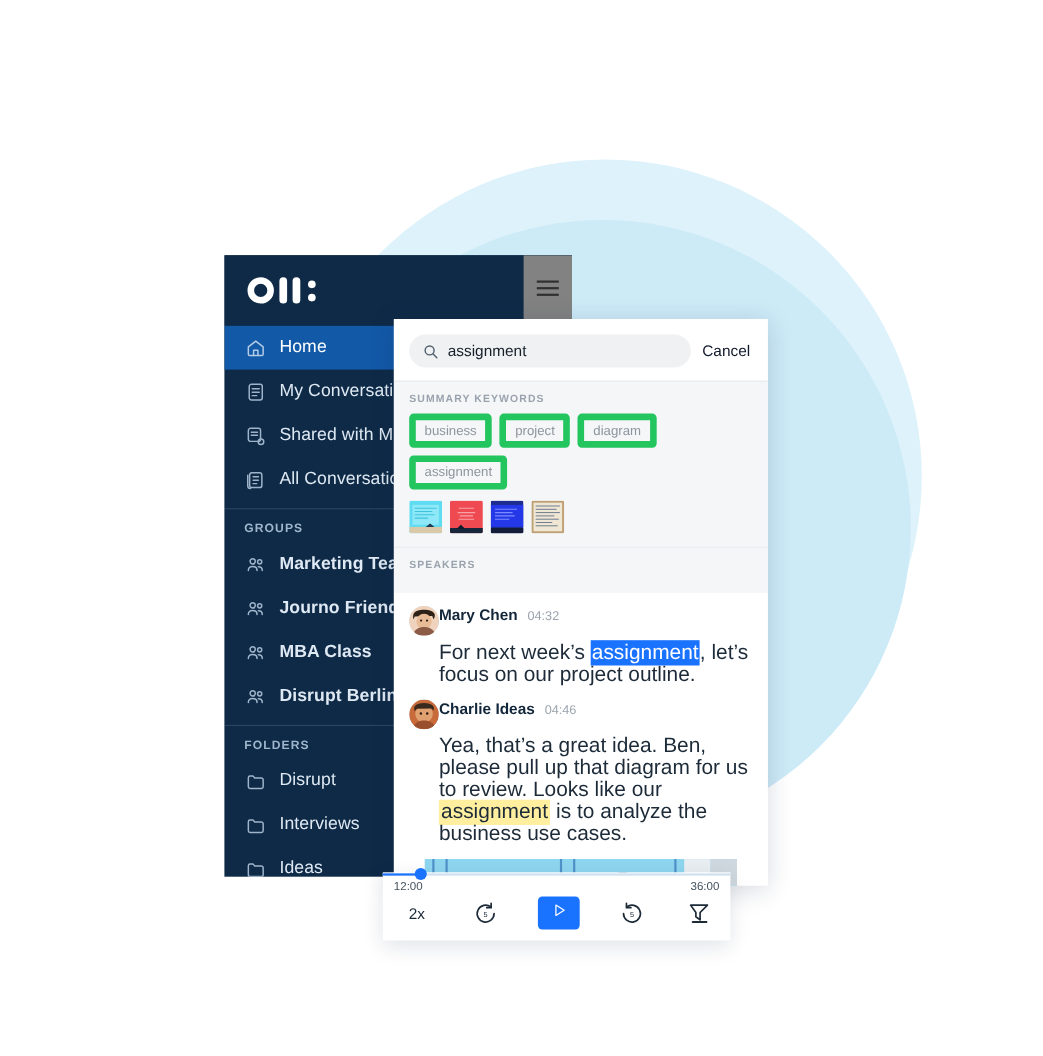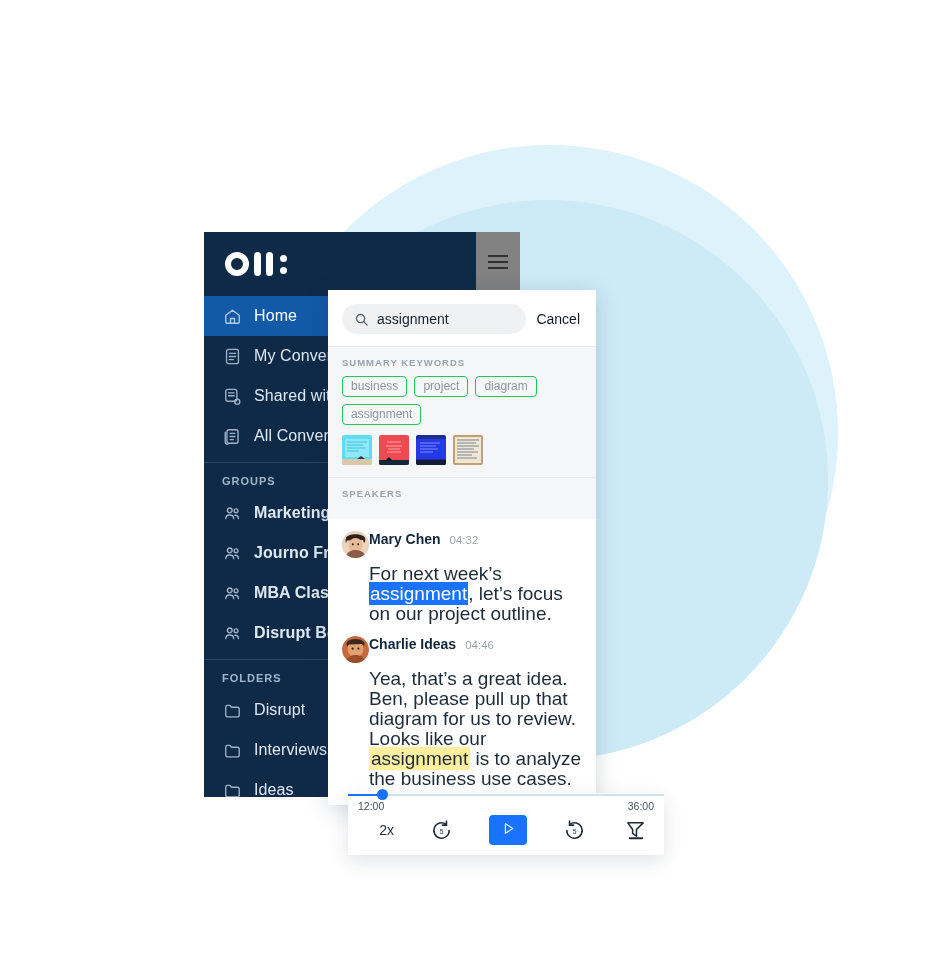--- a/index.html
+++ b/index.html
@@ -130,22 +130,22 @@
     padding: 10px 0 6px 18px;
     color: #9fb6cc;
     font-size: 11px;
     font-weight: bold;
     letter-spacing: 1px;
   }
 
   
   .search-panel {
     position: absolute;
-    left: 328px; top: 290px;
-    width: 268px; height: 515px;
+    left: 358px; top: 290px;
+    width: 340px; height: 515px;
     background: #ffffff;
     box-shadow: 0 4px 22px rgba(20,40,70,.18);
     overflow: hidden;
   }
   .search-bar-row {
     display: flex;
     align-items: center;
     gap: 10px;
     padding: 14px 14px 12px 14px;
     background: #ffffff;
@@ -179,21 +179,21 @@
   }
   .sec-label {
     font-size: 9.5px;
     font-weight: bold;
     letter-spacing: 1px;
     color: #9aa3ad;
     margin-bottom: 8px;
   }
   .chips { display: flex; gap: 7px; flex-wrap: wrap; }
   .chip {
-    border: 1px solid #22c55e;
+    border: 6px solid #22c55e;
     border-radius: 4px;
     background: transparent;
     padding: 2px 8px 3px 8px;
     font-size: 12px;
     color: #8d959e;
     cursor: pointer;
     white-space: nowrap;
   }
   .thumbs { display: flex; gap: 7px; margin-top: 10px; }
   .thumb {
@@ -305,21 +305,21 @@
     align-items: center;
     justify-content: space-between;
     padding: 2px 16px 0 16px;
     height: 34px;
   }
   .speed-btn {
     font-size: 14px;
     color: #1d2b39;
     cursor: pointer;
     width: 30px;
-    text-align: right;
+    text-align: center;
   }
   .icon-btn {
     width: 26px; height: 26px;
     cursor: pointer;
     display: flex; align-items: center; justify-content: center;
   }
   .play-btn {
     width: 38px; height: 30px;
     background: #1a73ff;
     border-radius: 4px;

